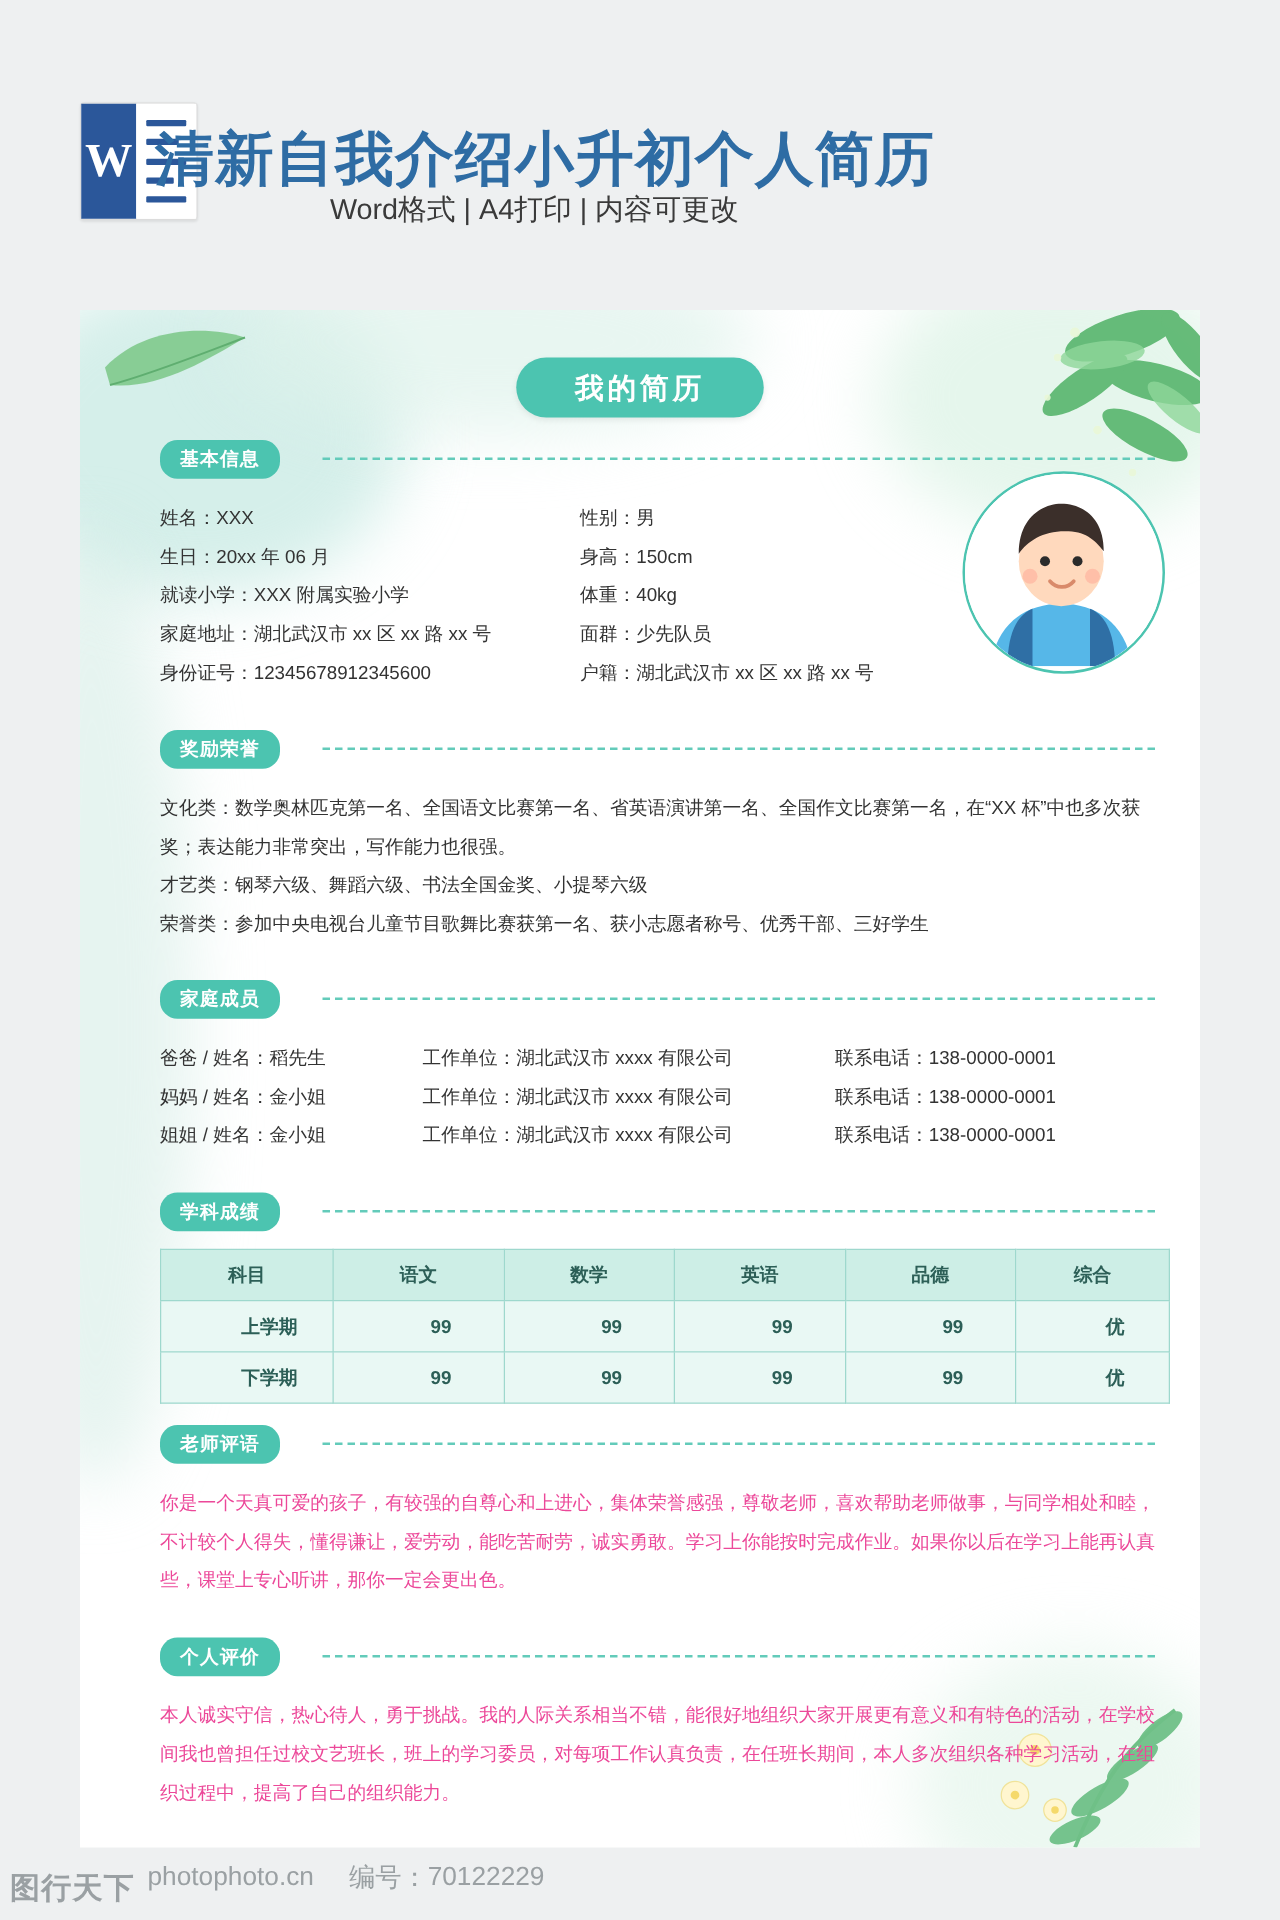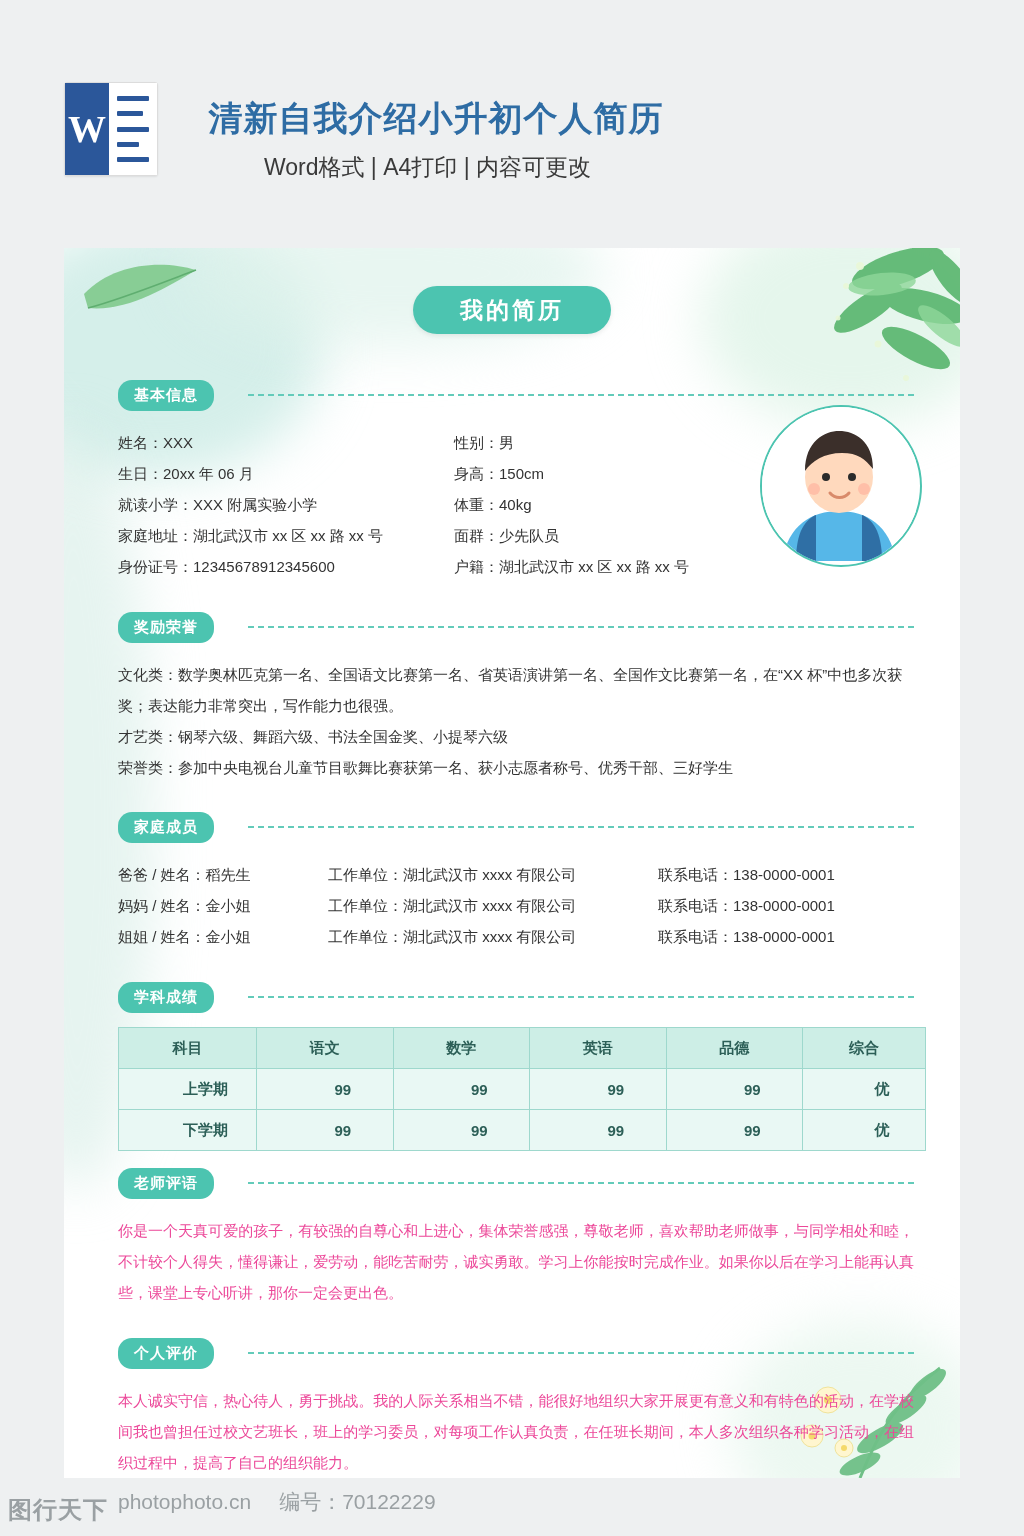--- a/index.html
+++ b/index.html
@@ -29,21 +29,21 @@
   .word-logo .wl-right{
     flex:1;background:#fff;padding:13px 8px;
     display:flex;flex-direction:column;justify-content:space-between;
   }
   .word-logo .wl-right i{display:block;height:5px;background:#2b579a;border-radius:1px;}
   .word-logo .wl-right i:nth-child(2){width:80%}
   .word-logo .wl-right i:nth-child(4){width:70%}
 
   .banner-title{
     position:absolute;left:0;top:96px;width:872px;text-align:center;
-    font-size:34px;font-weight:bold;color:#2e6ca4;letter-spacing:1px;
+    font-size:47px;font-weight:bold;color:#2e6ca4;letter-spacing:1px;
   }
   .banner-sub{
     position:absolute;left:0;top:152px;width:855px;text-align:center;
     font-size:23px;color:#3a3a3a;
   }
 
   
   .sheet{
     position:absolute;left:64px;top:248px;width:896px;height:1230px;
     background:#ffffff;overflow:hidden;
@@ -59,21 +59,21 @@
   .leaf{position:absolute;pointer-events:none;}
 
   .ribbon{
     position:absolute;left:50%;transform:translateX(-50%);top:38px;
     width:198px;height:48px;border-radius:26px;background:#4cc4b0;
     color:#fff;font-size:23px;font-weight:bold;letter-spacing:3px;
     display:flex;align-items:center;justify-content:center;
     box-shadow:0 2px 5px rgba(0,0,0,.08);
   }
 
-  .section{position:absolute;left:54px;width:796px;margin-top:28px;}
+  .section{position:absolute;left:64px;width:796px;}
   .sec-tag{
     display:inline-block;background:#4cc4b0;color:#fff;
     font-size:15px;font-weight:bold;letter-spacing:1px;
     padding:6px 16px;border-radius:14px;
   }
   .dash{
     position:absolute;right:0;top:14px;height:0;
     border-top:2px dashed #63cbba;
   }
   .sec-body{margin-top:16px;font-size:15px;color:#333;line-height:31px;}

